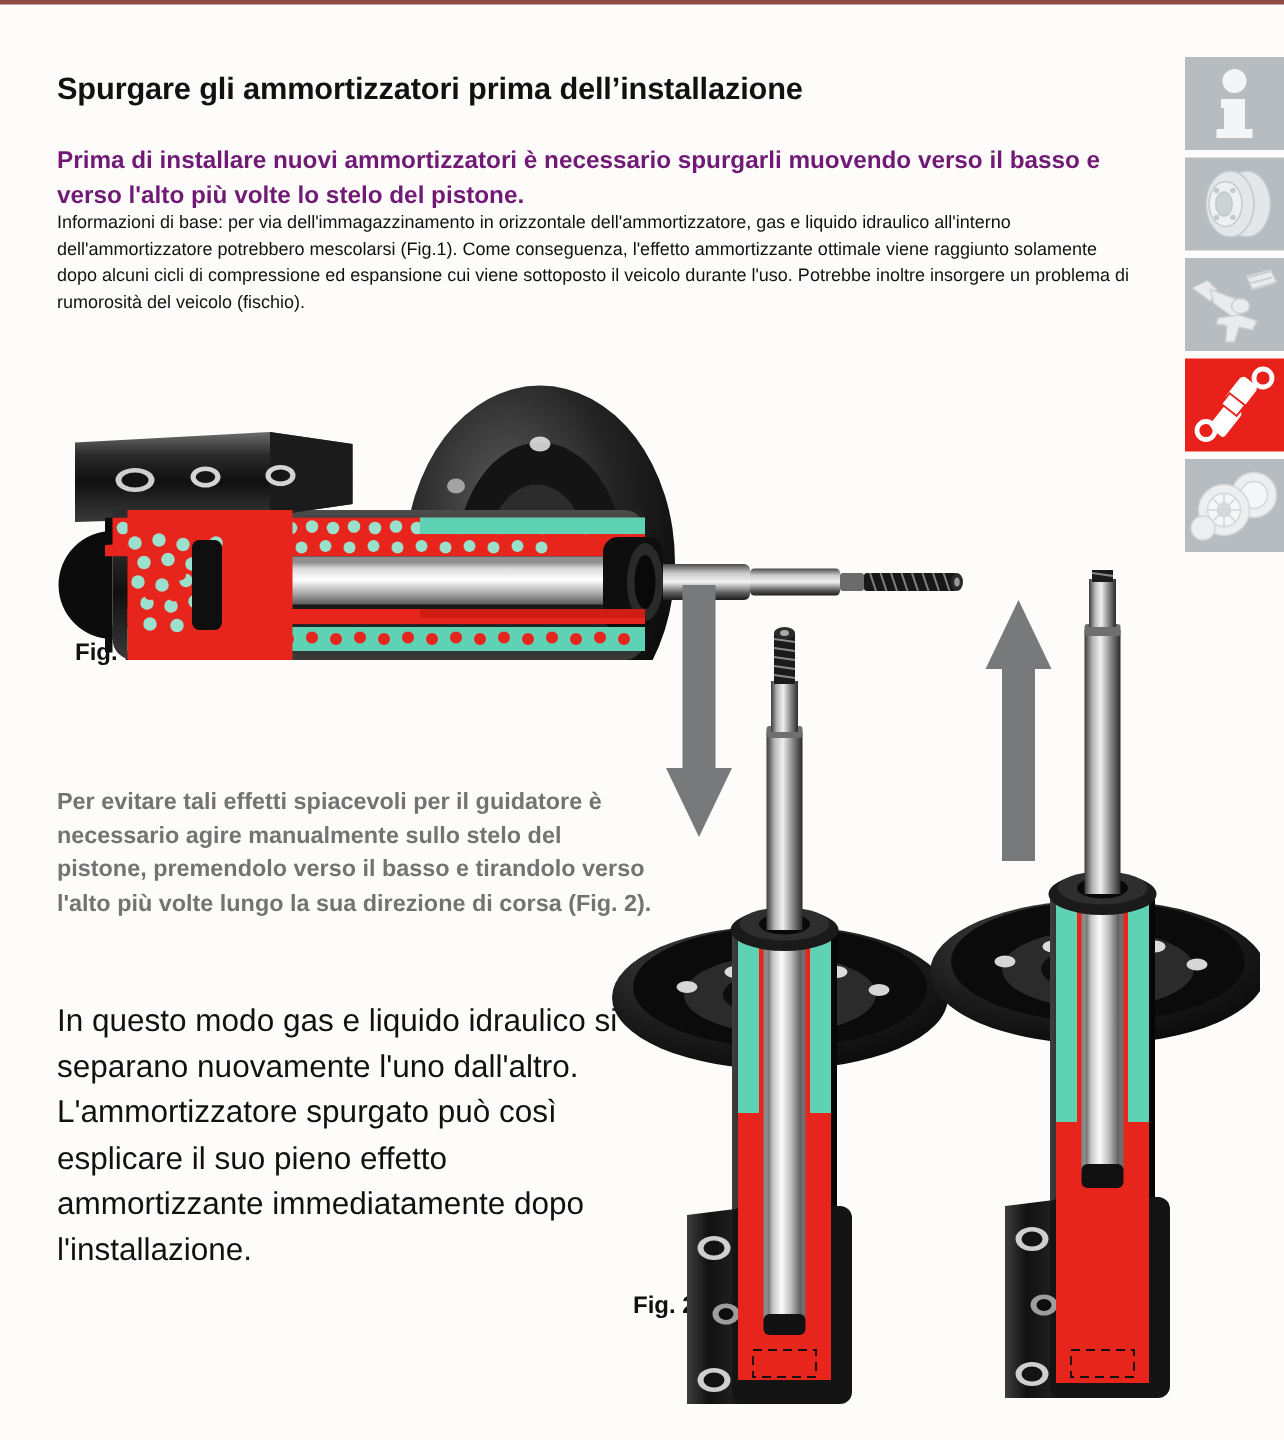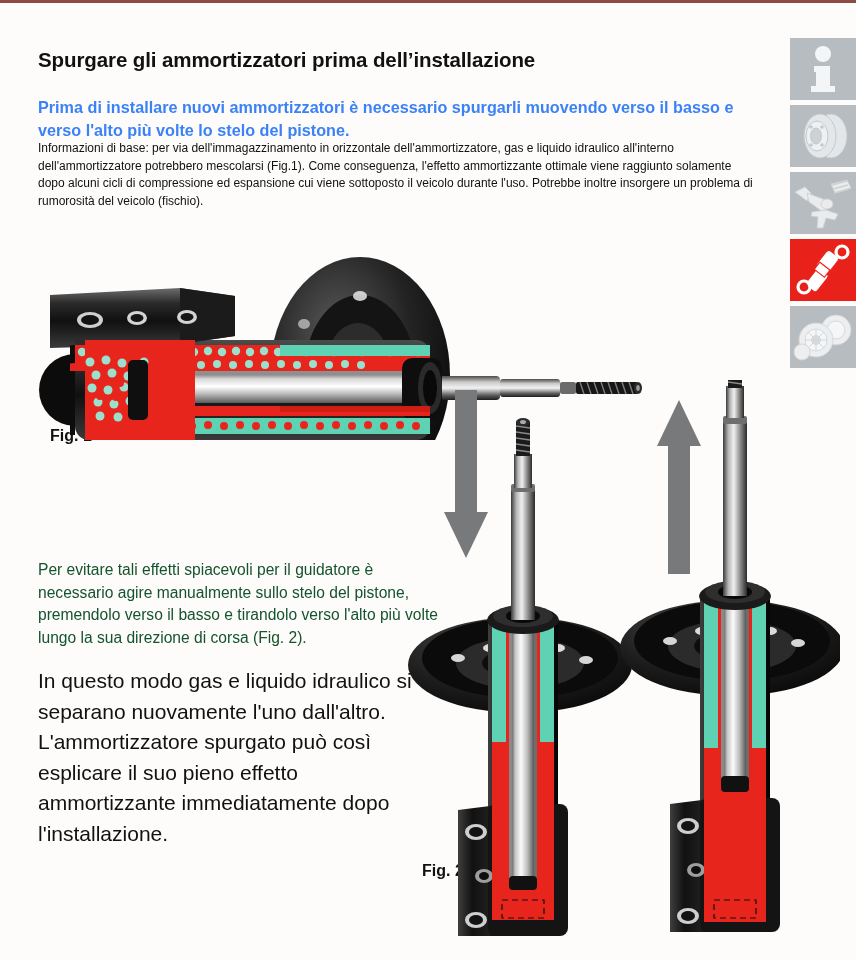--- a/index.html
+++ b/index.html
@@ -16,29 +16,29 @@
   .top-rule{position:absolute;left:0;top:0;width:856px;height:3px;background:#8f4a43;}
 
   
   .title{
     position:absolute;left:38px;top:34px;width:720px;
     font-size:20.5px;font-weight:bold;letter-spacing:-0.1px;
     color:#111;
   }
   .lead{
     position:absolute;left:38px;top:80px;width:700px;
-    font-size:16.2px;font-weight:bold;line-height:1.42;color:#3b82f6;
+    font-size:16.2px;font-weight:bold;line-height:1.42;color:#701a75;
   }
   .body1{
     position:absolute;left:38px;top:128px;width:720px;
     font-size:12px;line-height:1.465;color:#111;
   }
   .bold2{
-    position:absolute;left:38px;top:543px;width:400px;
-    font-size:15.6px;font-weight:normal;line-height:1.47;color:#14532d;
+    position:absolute;left:38px;top:508px;width:400px;
+    font-size:15.6px;font-weight:bold;line-height:1.47;color:#737373;
   }
   .body2{
     position:absolute;left:38px;top:645px;width:400px;
     font-size:21px;line-height:1.455;color:#111;
   }
   .fig-label{position:absolute;font-size:16px;font-weight:bold;color:#111;}
   #fig1-label{left:50px;top:427px;}
   #fig2-label{left:422px;top:862px;}
 
   

